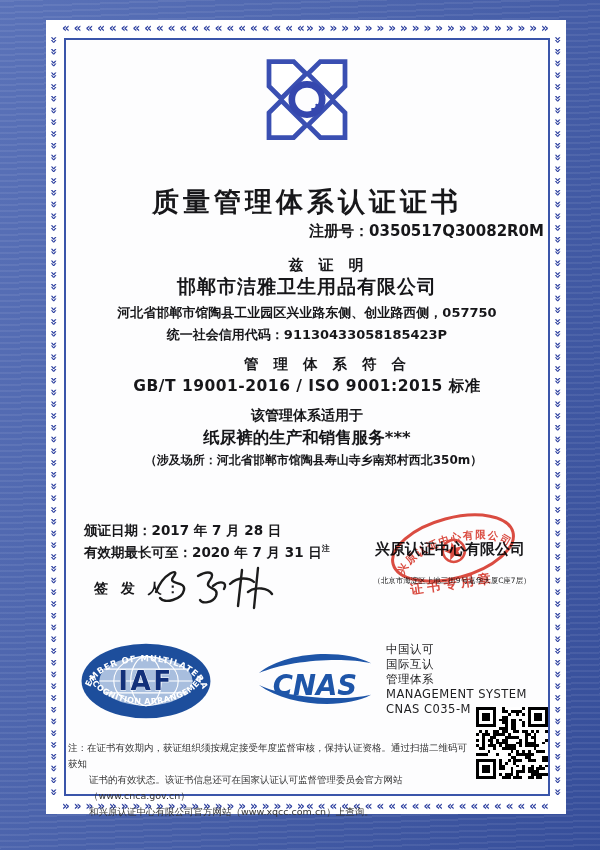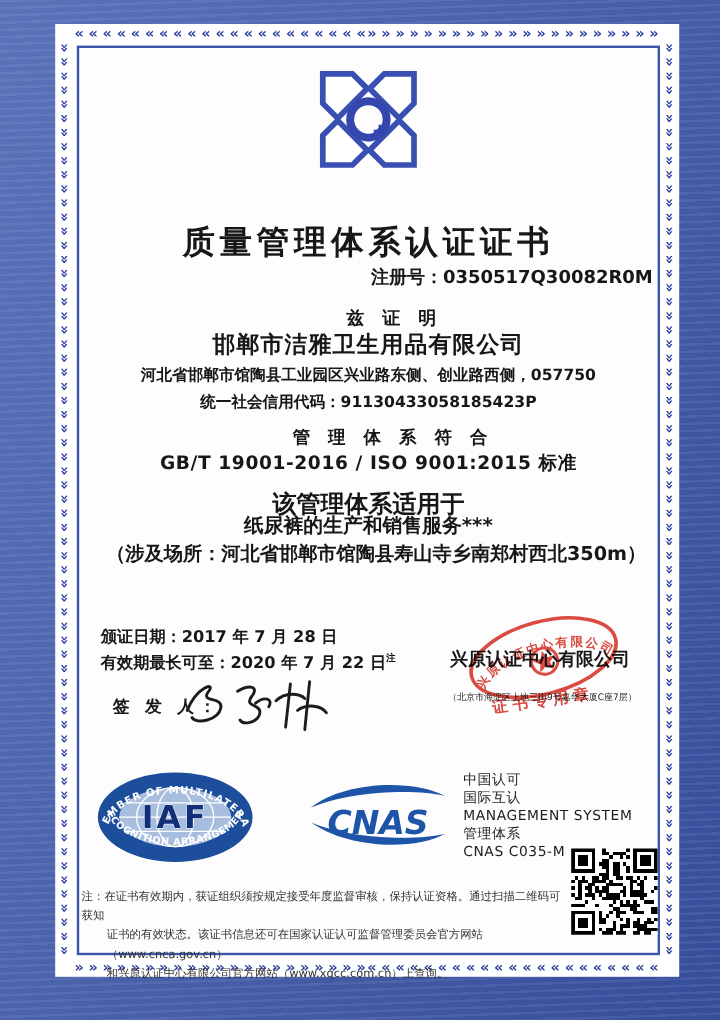--- a/index.html
+++ b/index.html
@@ -24,23 +24,23 @@
   .abs{position:absolute;color:#17171a;white-space:nowrap;}
   .logo{position:absolute;left:50%;top:12px;transform:translateX(-50%);}
   .title{top:144px;font-size:27px;font-weight:bold;letter-spacing:4px;}
   .regno{top:182px;right:4px;font-size:15px;font-weight:bold;}
   .certify{top:216px;font-size:15px;font-weight:bold;padding-left:38px;}
   .company{top:234px;font-size:19px;font-weight:bold;letter-spacing:1px;}
   .addr1{top:264px;font-size:13px;font-weight:bold;}
   .credit{top:286px;font-size:13px;font-weight:bold;}
   .conform{top:315px;font-size:14.5px;font-weight:bold;letter-spacing:5px;margin-left:41px;}
   .standard{top:336px;font-size:15.5px;font-weight:bold;letter-spacing:.5px;text-align:center;}
-  .scope-intro{top:367px;font-size:20px;font-weight:600;}
+  .scope-intro{top:367px;font-size:14px;font-weight:600;}
   .scope{top:387px;font-size:16.5px;font-weight:bold;}
-  .sites{top:412px;font-size:16px;font-weight:bold;margin-left:13px;}
+  .sites{top:412px;font-size:12px;font-weight:bold;margin-left:13px;}
   .issue{left:18px;top:482px;font-size:13.5px;font-weight:bold;}
   .valid{left:18px;top:503px;font-size:13.5px;font-weight:bold;}
   .valid sup{font-size:8px;}
   .issuer{left:28px;top:540px;font-size:14px;font-weight:bold;letter-spacing:4px;}
   .sig{left:84px;top:522px;}
   .org-name{left:296px;top:500px;width:176px;text-align:center;font-size:15px;font-weight:bold;white-space:nowrap;}
   .org-addr{left:286px;top:536px;width:200px;text-align:center;font-size:7.5px;color:#222;}
   .stamp{left:302px;top:453px;mix-blend-mode:multiply;opacity:.9;}
   .iaf{left:12px;top:602px;}
   .cnas{left:190px;top:608px;}
@@ -93,21 +93,21 @@
     <div class="c-line addr1">河北省邯郸市馆陶县工业园区兴业路东侧、创业路西侧，057750</div>
     <div class="c-line credit">统一社会信用代码：91130433058185423P</div>
     <div class="c-line conform">管 理 体 系 符 合</div>
     <div class="c-line standard">GB/T 19001-2016 / ISO 9001:2015 标准</div>
     <div class="c-line scope-intro">该管理体系适用于</div>
     <div class="c-line scope">纸尿裤的生产和销售服务***</div>
     <div class="c-line sites">（涉及场所：河北省邯郸市馆陶县寿山寺乡南郑村西北350m）</div>
 
     <div class="abs issue">颁证日期：2017 年 7 月 28 日</div>
     <div class="abs valid">
-      <span>有效期最长可至：2020 年 7 月 22 日</span><sup>注</sup>
+      <span>有效期最长可至：2020 年 7 月 31 日</span><sup>注</sup>
     </div>
     <div class="abs issuer">签 发 人：</div>
 
     <svg class="abs sig" width="135" height="48" viewBox="0 0 135 48">
       <g fill="none" stroke="#1c1c1c" stroke-width="2.4" stroke-linecap="round" stroke-linejoin="round">
         <path d="M6,30 C14,10 30,6 24,14 C16,24 36,18 34,28 C32,38 14,42 10,36"></path>
         <path d="M48,14 C58,8 66,10 60,18 C52,28 70,24 66,34 C63,41 52,42 50,38"></path>
         <path d="M63,24 C70,18 78,20 74,27"></path>
         <path d="M92,8 L88,44"></path>
         <path d="M80,22 C88,14 100,16 104,20"></path>
@@ -155,22 +155,22 @@
 
     <svg class="abs cnas" width="118" height="62" viewBox="0 0 120 62">
       <path d="M3,25 C30,3 88,0 117,15 C88,8 32,12 3,25 Z" fill="#1e55a8"></path>
       <path d="M3,37 C32,59 90,62 117,47 C88,54 30,50 3,37 Z" fill="#1e55a8"></path>
       <text x="60" y="47" font-size="28" font-weight="bold" font-style="italic" fill="#1e55a8" text-anchor="middle">CNAS</text>
     </svg>
 
     <div class="abs accr">
       <div>中国认可</div>
       <div>国际互认</div>
+      <div>管理体系</div>
       <div>MANAGEMENT SYSTEM</div>
-      <div>管理体系</div>
       <div>CNAS C035-M</div>
     </div>
 
     <svg class="abs qr" viewBox="0 0 25 25" shape-rendering="crispEdges">
         <rect x="0" y="0" width="25" height="25" fill="#fff"></rect>
         <rect x="9" y="0" width="1" height="1" fill="#000"></rect>
         <rect x="16" y="0" width="1" height="1" fill="#000"></rect>
         <rect x="9" y="1" width="1" height="1" fill="#000"></rect>
         <rect x="10" y="1" width="1" height="1" fill="#000"></rect>
         <rect x="12" y="1" width="1" height="1" fill="#000"></rect>

